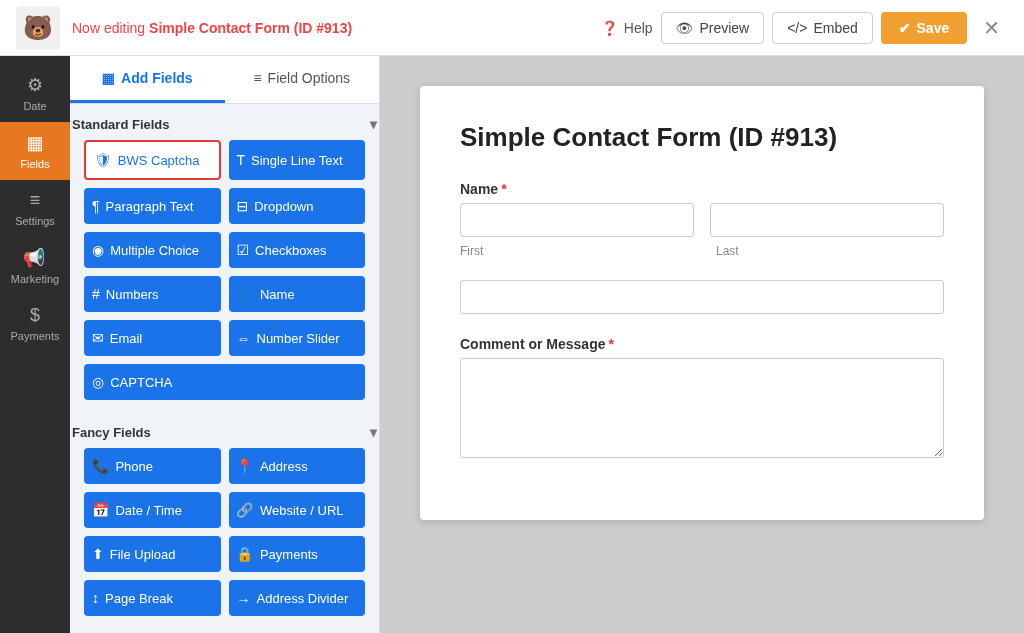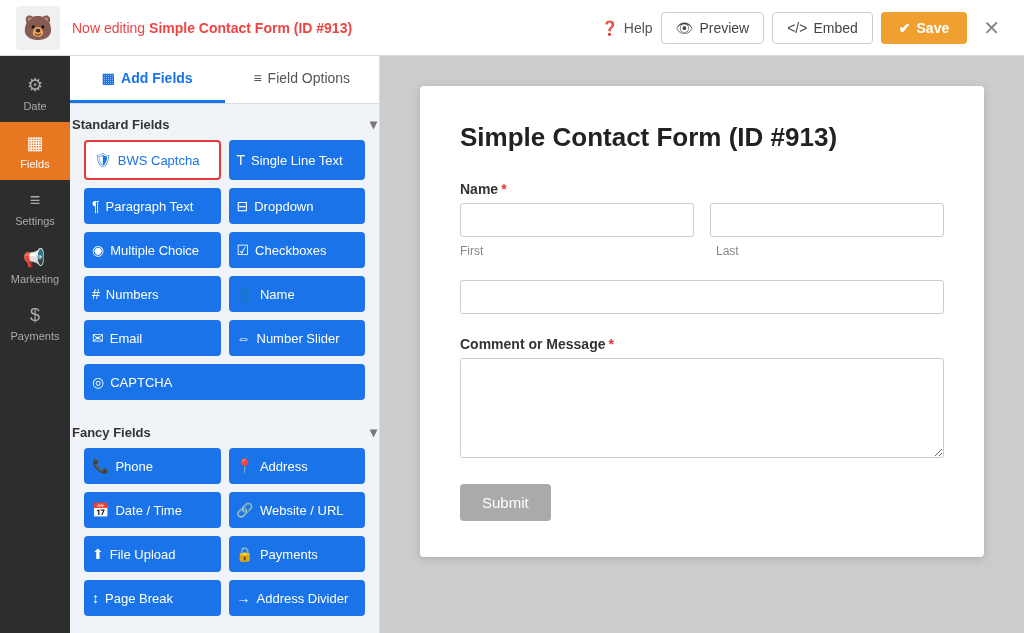--- a/index.html
+++ b/index.html
@@ -358,17 +358,16 @@
       </div>
 
       
       <div class="form-field">
         <label class="form-label">
           <span>Comment or Message</span><span class="required">*</span>
         </label>
         <textarea class="form-textarea" style=""></textarea>
       </div>
 
-      <button class="submit-btn">Submit</button>
     </div>
   </div>
 
 </div>
 
 </body></html>

